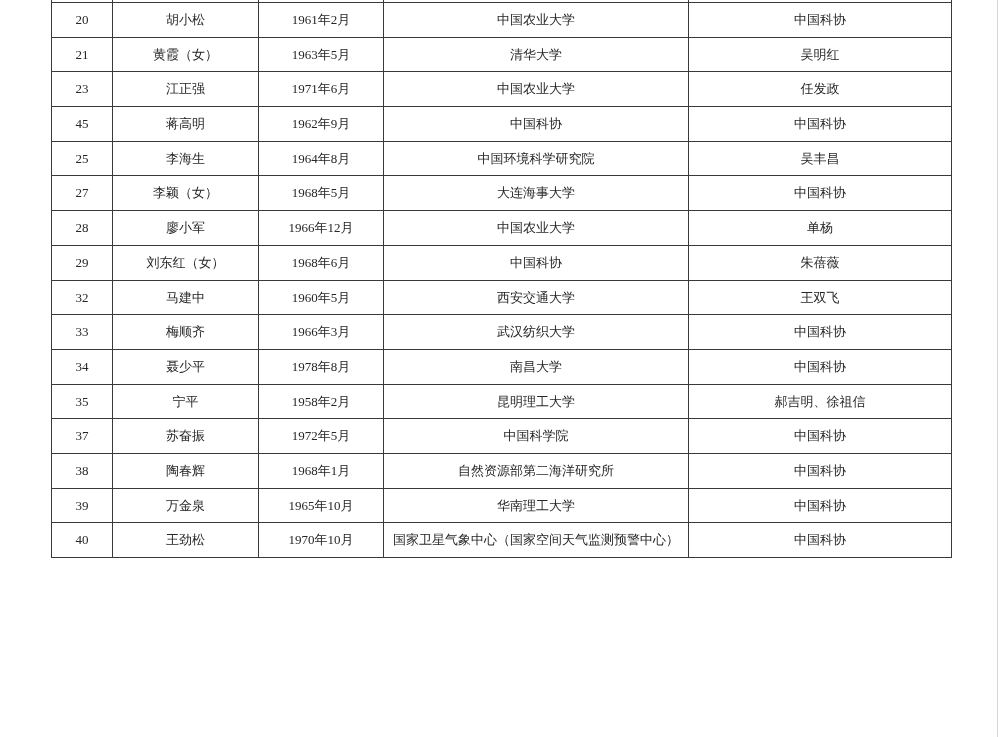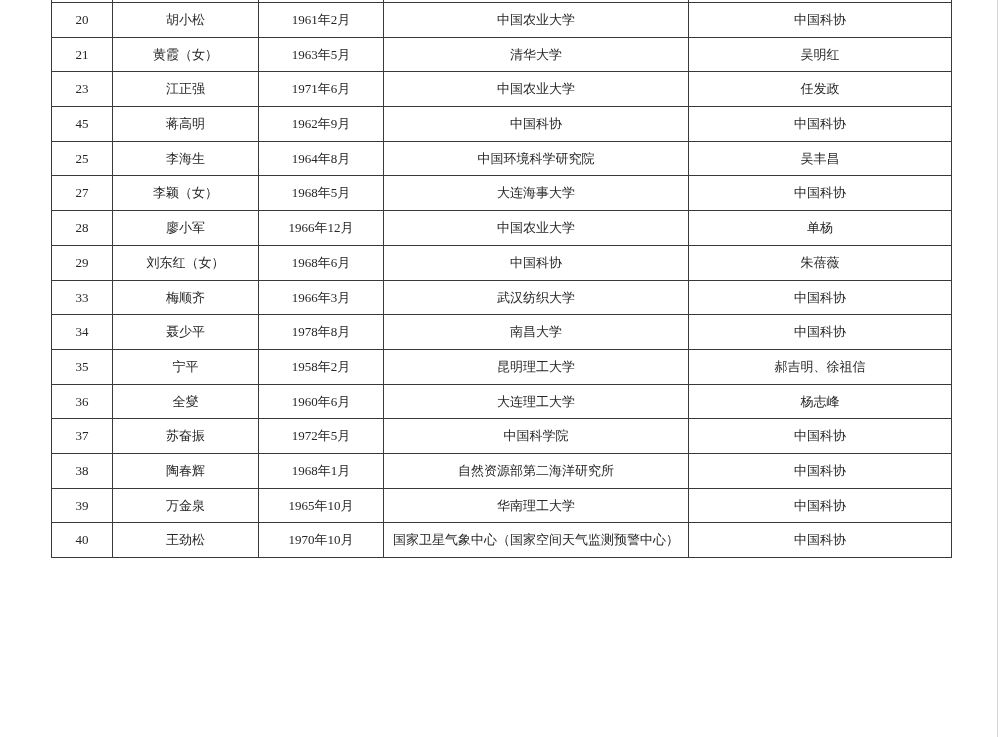--- a/index.html
+++ b/index.html
@@ -137,20 +137,27 @@
   <tr class="data-row">
     <td>29</td>
     <td>刘东红（女）</td>
     <td>1968年6月</td>
     <td>中国科协</td>
     <td>朱蓓薇</td>
   </tr>
 
 
 
+  <tr class="data-row">
+    <td>32</td>
+    <td>马建中</td>
+    <td>1960年5月</td>
+    <td>西安交通大学</td>
+    <td>王双飞</td>
+  </tr>
 
   <tr class="data-row">
     <td>33</td>
     <td>梅顺齐</td>
     <td>1966年3月</td>
     <td>武汉纺织大学</td>
     <td>中国科协</td>
   </tr>
 
   <tr class="data-row">
@@ -162,27 +169,20 @@
   </tr>
 
   <tr class="data-row">
     <td>35</td>
     <td>宁平</td>
     <td>1958年2月</td>
     <td>昆明理工大学</td>
     <td>郝吉明、徐祖信</td>
   </tr>
 
-  <tr class="data-row">
-    <td>36</td>
-    <td>全燮</td>
-    <td>1960年6月</td>
-    <td>大连理工大学</td>
-    <td>杨志峰</td>
-  </tr>
 
   <tr class="data-row">
     <td>37</td>
     <td>苏奋振</td>
     <td>1972年5月</td>
     <td>中国科学院</td>
     <td>中国科协</td>
   </tr>
 
   <tr class="data-row">

